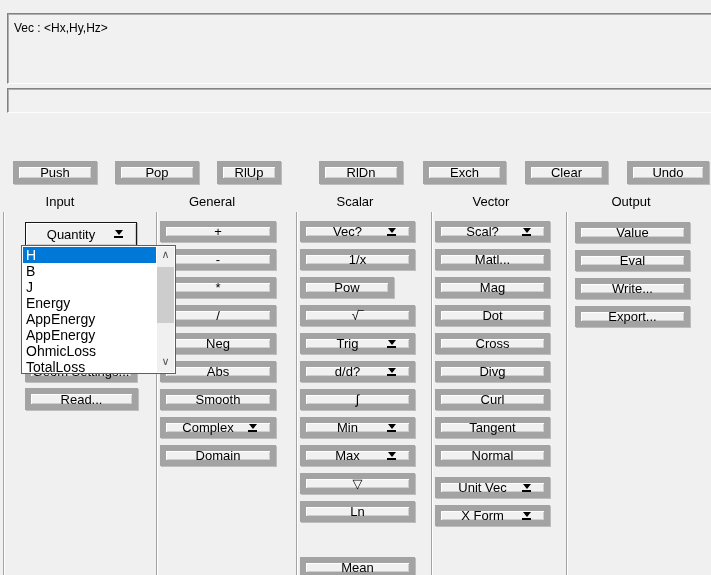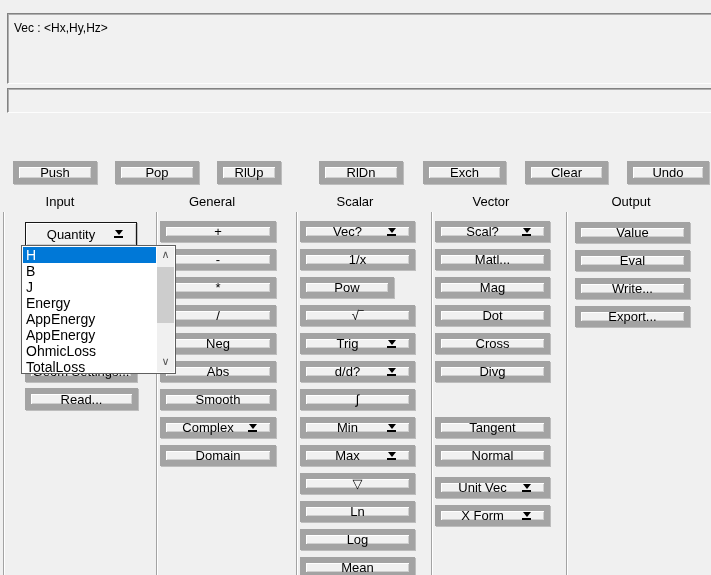--- a/index.html
+++ b/index.html
@@ -163,23 +163,20 @@
   <div class="btn menu" style="left:300px; top:417px; width:115px;">
     <span class="lbl">Min</span>
     <span class="arrow"></span>
   </div>
   <div class="btn" style="left:300px; top:473px; width:115px;">
       <span class="lbl">▽</span>
     </div>
   <div class="btn" style="left:300px; top:501px; width:115px;">
       <span class="lbl">Ln</span>
     </div>
-  <div class="btn" style="left:300px; top:529px; width:115px;">
-      <span class="lbl">Log</span>
-    </div>
   <div class="btn" style="left:300px; top:557px; width:115px;">
       <span class="lbl">Mean</span>
     </div>
 
   <div class="btn menu" style="left:435px; top:221px; width:115px;">
     <span class="lbl">Scal?</span>
     <span class="arrow"></span>
   </div>
   <div class="btn" style="left:435px; top:249px; width:115px;">
       <span class="lbl">Matl...</span>
@@ -188,20 +185,23 @@
       <span class="lbl">Mag</span>
     </div>
   <div class="btn" style="left:435px; top:305px; width:115px;">
       <span class="lbl">Dot</span>
     </div>
   <div class="btn" style="left:435px; top:333px; width:115px;">
       <span class="lbl">Cross</span>
     </div>
   <div class="btn" style="left:435px; top:361px; width:115px;">
       <span class="lbl">Divg</span>
+    </div>
+  <div class="btn" style="left:435px; top:389px; width:115px;">
+      <span class="lbl">Curl</span>
     </div>
   <div class="btn" style="left:435px; top:417px; width:115px;">
       <span class="lbl">Tangent</span>
     </div>
   <div class="btn" style="left:435px; top:445px; width:115px;">
       <span class="lbl">Normal</span>
     </div>
   <div class="btn menu" style="left:435px; top:477px; width:115px;">
     <span class="lbl">Unit Vec</span>
     <span class="arrow"></span>

